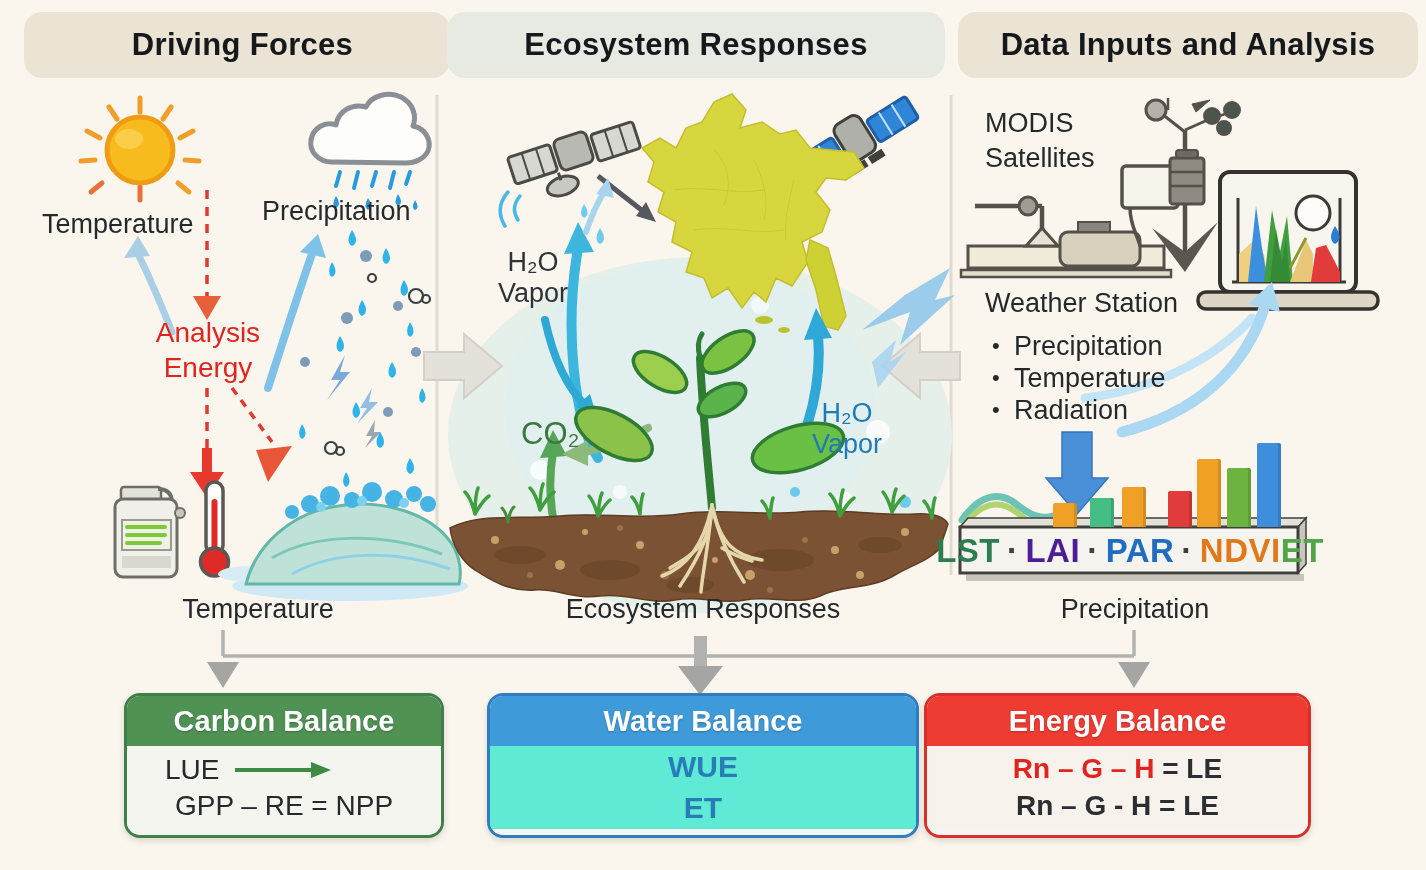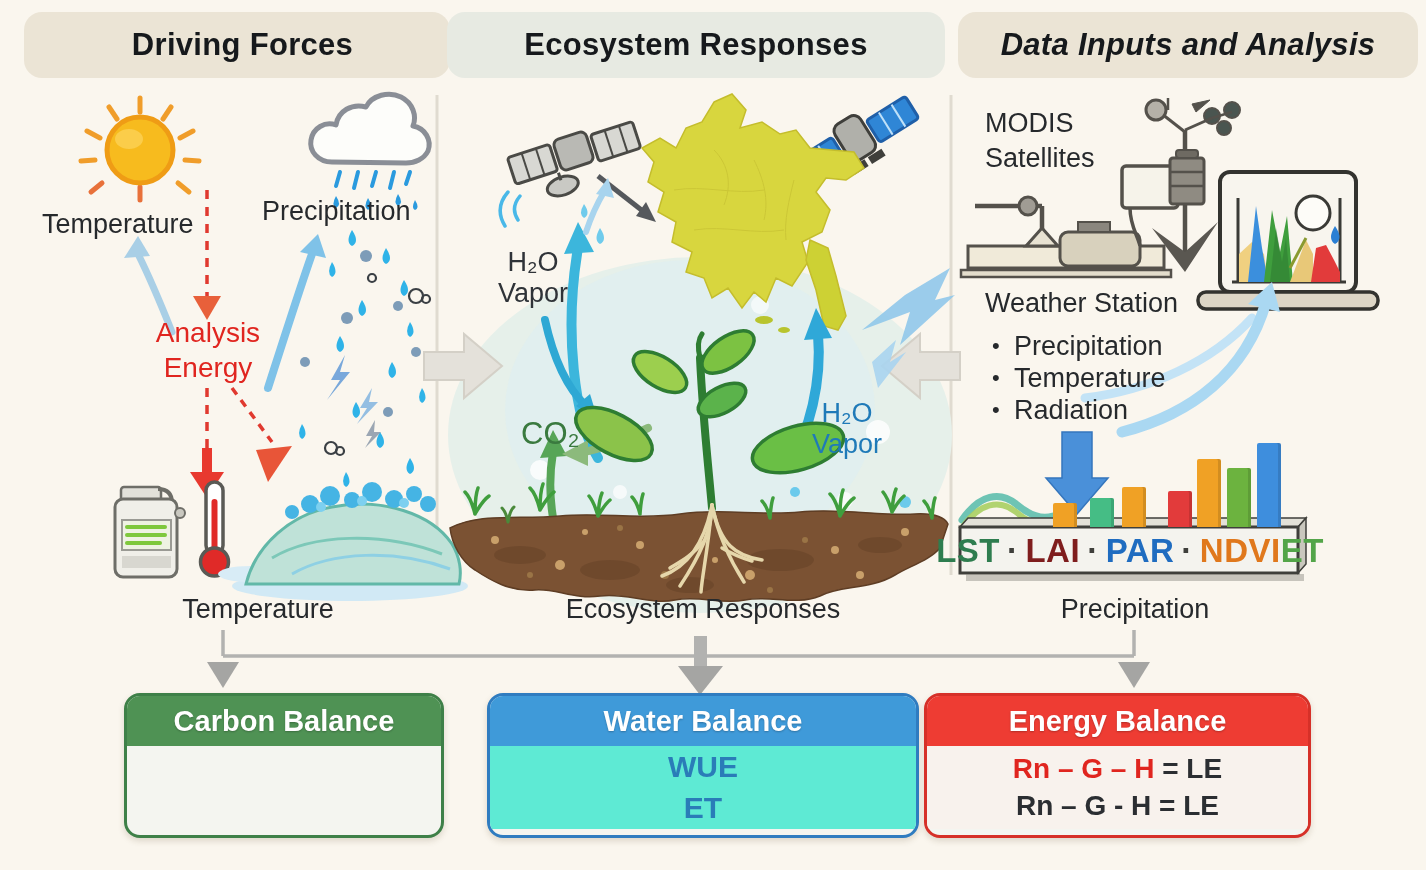--- a/index.html
+++ b/index.html
@@ -3,21 +3,21 @@
 <meta charset="utf-8">
 <style>
   html,body{margin:0;padding:0;background:#faf6ee;}
   #canvas{position:relative;width:1426px;height:870px;background:#faf6ee;overflow:hidden;
           font-family:"Liberation Sans","DejaVu Sans",sans-serif;color:#26292c;}
   .art{position:absolute;left:0;top:0;}
   .banner{position:absolute;top:12px;height:66px;border-radius:18px;display:flex;align-items:center;
           justify-content:center;font-weight:bold;font-size:31px;color:#16191c;letter-spacing:.3px;}
   .banner-left{left:24px;width:415px;background:#ebe4d5;padding-left:11px;}
   .banner-mid{left:447px;width:498px;background:#e7eae2;}
-  .banner-right{left:958px;width:460px;background:#ebe4d5;font-style:italic;}
+  .banner-right{left:958px;width:460px;background:#ebe4d5;}
   .lbl{position:absolute;font-size:27px;color:#26292c;white-space:nowrap;}
   .radiative{position:absolute;left:118px;top:315px;width:180px;text-align:center;color:#e0251f;
              font-size:28px;line-height:1.25;}
   .h2o{position:absolute;width:110px;text-align:center;font-size:27px;line-height:1.15;}
   .h2o-left{left:478px;top:247px;color:#2f3338;}
   .h2o-right{left:792px;top:398px;color:#1f7ab8;}
   .co2{position:absolute;left:521px;top:416px;font-size:31px;color:#3a7a3f;}
   .modis{position:absolute;left:985px;top:106px;font-size:27px;line-height:1.3;}
   .wstation{position:absolute;left:985px;top:288px;font-size:27px;}
   .bullets{position:absolute;left:992px;top:330px;font-size:27px;}
@@ -485,33 +485,43 @@
       <div class="bar" style="left: 130px; height: 29px; background: rgb(69, 189, 133);"></div>
       <div class="bar" style="left: 162px; height: 40px; background: rgb(240, 161, 37);"></div>
       <div class="bar" style="left: 208px; height: 36px; background: rgb(226, 59, 59);"></div>
       <div class="bar" style="left: 237px; height: 68px; background: rgb(240, 161, 37);"></div>
       <div class="bar" style="left: 267px; height: 59px; background: rgb(108, 179, 63);"></div>
       <div class="bar" style="left: 297px; height: 84px; background: rgb(62, 142, 221);"></div>
     </div>
   <div class="strip-text" id="strip-text">
       <span style="color: rgb(46, 125, 79);">LST</span>
       <span class="sep">·</span>
-      <span style="color: #7f1d1d;">LAI</span>
+      <span style="color: #4c1d95;">LAI</span>
       <span class="sep">·</span>
       <span style="color: rgb(31, 108, 192);">PAR</span>
       <span class="sep">·</span>
       <span style="color: rgb(224, 120, 28);">NDVI</span>
       <span class="sp"></span>
       <span style="color: rgb(83, 165, 73);">ET</span>
     </div>
 
   <div class="bot-label" style="left:985px;">Precipitation</div>
 
   <div class="bbox bbox-carbon">
     <div class="hdr">Carbon Balance</div>
+    <div class="bod">
+      <div class="carbon-l1">
+        <span>LUE</span>
+        <svg width="100" height="16">
+          <line x1="2" y1="8" x2="80" y2="8" stroke="#3e8a44" stroke-width="4"></line>
+          <polygon points="78,0 98,8 78,16" fill="#3e8a44"></polygon>
+        </svg>
+      </div>
+      <div class="carbon-l2">GPP – RE = NPP</div>
+    </div>
   </div>
 
   <div class="bbox bbox-water">
     <div class="hdr">Water Balance</div>
     <div class="bod">
       <div>WUE</div>
       <div>ET</div>
     </div>
   </div>
 

